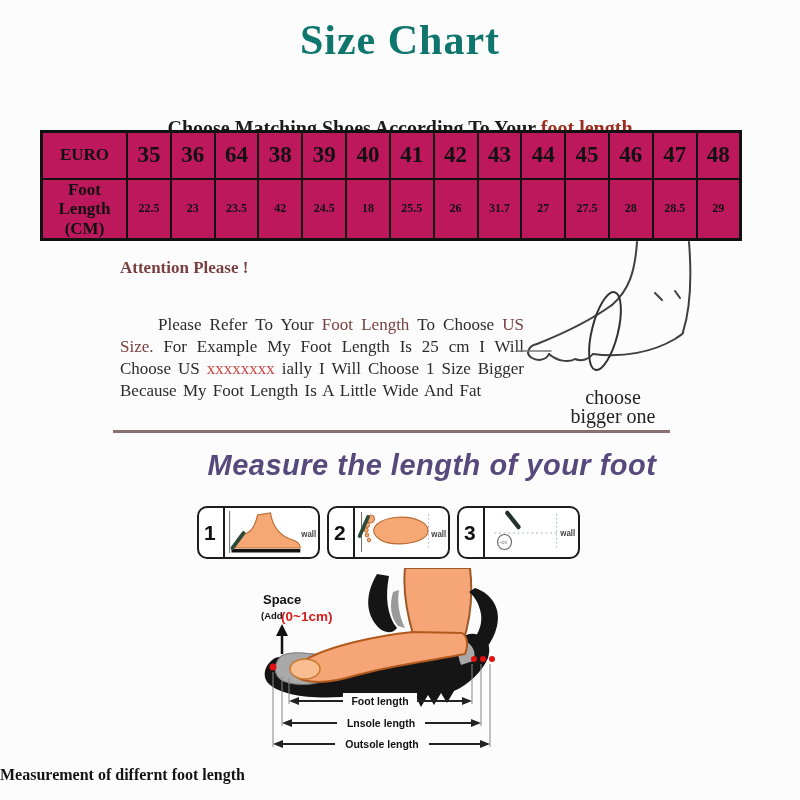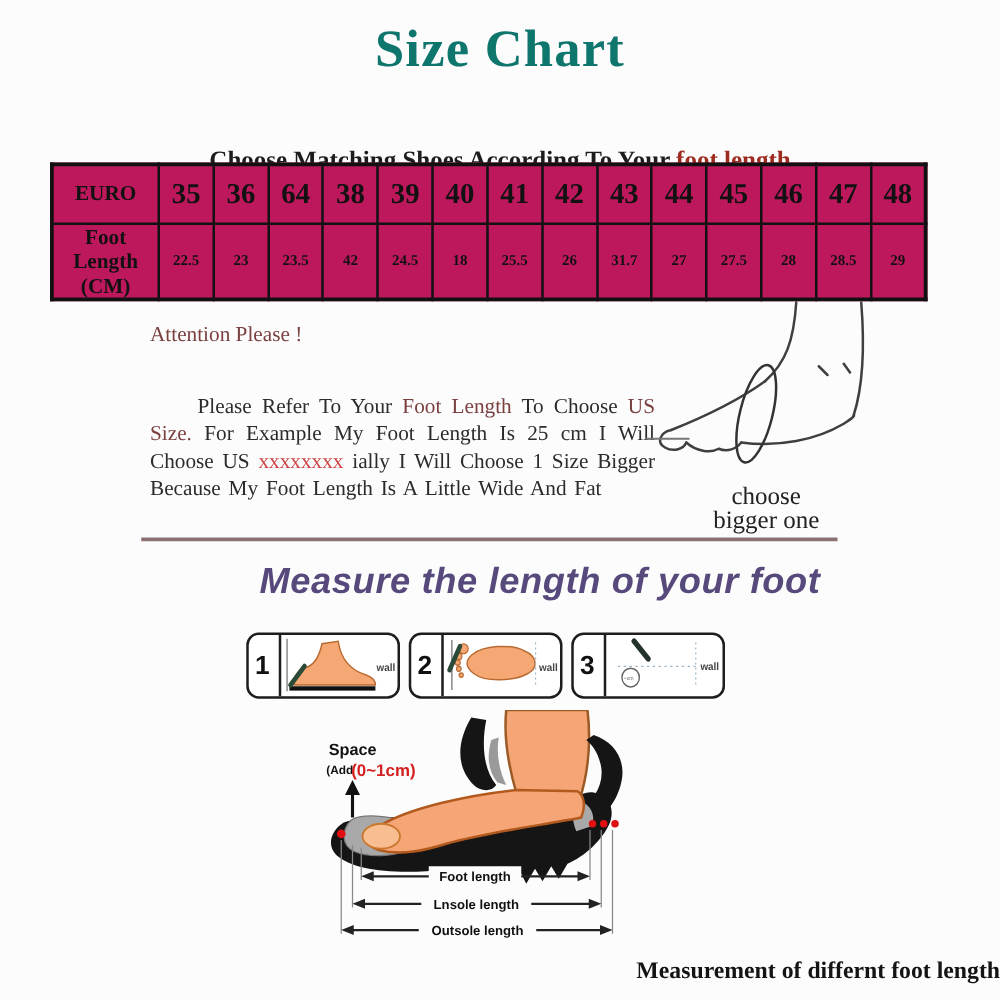--- a/index.html
+++ b/index.html
@@ -19,21 +19,21 @@
   .size-table th,.size-table td{border:2px solid #111;text-align:center;vertical-align:middle;
               font-weight:bold;color:#111;padding:0;}
   .size-table th.rowhead{width:83px;font-size:17px;white-space:pre-line;line-height:1.15;}
   .size-table tr:nth-child(1){height:47px;}
   .size-table tr:nth-child(1) td{font-size:23px;}
   .size-table tr:nth-child(2){height:56px;}
   .size-table tr:nth-child(2) td{font-size:12px;}
 
   
   .attention{position:absolute;left:120px;top:258px;width:404px;}
-  .attention-heading{font-size:17px;color:#7a4040;margin:0 0 3px 0;font-weight:normal;}
+  .attention-heading{font-size:17px;color:#7a4040;margin:0 0 3px 0;font-weight:bold;}
   .attention-paragraph{font-size:17px;line-height:22px;text-align:justify;text-indent:38px;
                        color:#2b2b2b;word-spacing:2px;margin-top:36px;}
   .seg-dark{color:#2b2b2b;}
   .seg-maroon{color:#7a4040;}
   .seg-red{color:#cc4444;}
 
   
   .foot-sketch{position:absolute;left:515px;top:238px;width:255px;height:150px;}
   .sketch-caption{position:absolute;left:548px;top:388px;width:130px;text-align:center;
                   font-size:20px;line-height:19px;color:#222;white-space:pre-line;}
@@ -50,22 +50,22 @@
   .step-panel{position:relative;width:123px;height:53px;background:#fff;
       border:2.5px solid #1d1d1d;border-radius:10px;box-sizing:border-box;}
   .step-number{position:absolute;left:5px;top:50%;transform:translateY(-50%);
       font-family:"Liberation Sans", sans-serif;font-weight:bold;font-size:21px;color:#111;}
   .step-divider{position:absolute;left:24px;top:0;width:2px;height:100%;background:#1d1d1d;}
   .step-art{position:absolute;left:26px;top:0;width:93px;height:48px;}
 
   
   .shoe-diagram{position:absolute;left:225px;top:568px;width:350px;height:197px;}
 
-  .footer-caption{position:absolute;top:766px;left:0;width:100%;text-align:right;
-      font-size:19px;font-weight:bold;color:#141414;}
+  .footer-caption{position:absolute;top:766px;left:0;width:100%;text-align:left;
+      font-size:16px;font-weight:bold;color:#141414;}
 </style>
 </head>
 <body>
 
 <div id="screen">
 
   <div class="title">Size Chart</div>
 
   <div class="subtitle"><span>Choose Matching Shoes According To Your </span><span class="hl">foot length</span></div>
 

